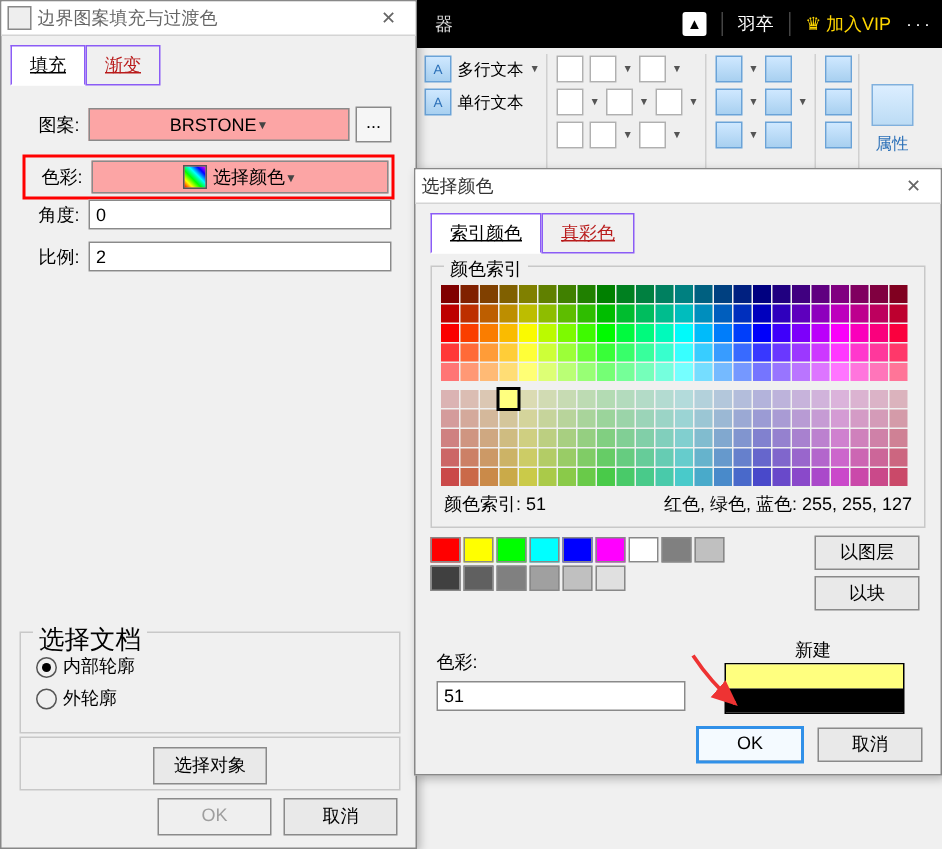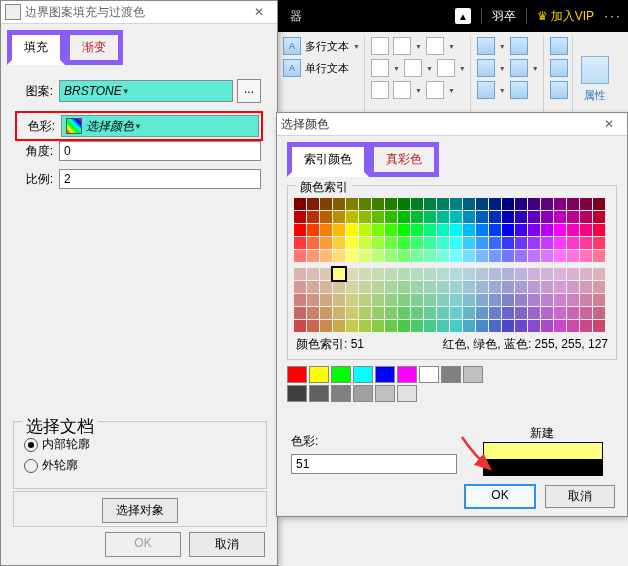--- a/index.html
+++ b/index.html
@@ -137,25 +137,26 @@
   }
 
   .tabs {
     display: flex;
     margin-top: 6px;
     padding-left: 6px;
     gap: 0;
   }
   .tab {
     padding: 4px 12px;
-    border: 5px solid #8b5cf6;
+    border: 1px solid #8b5cf6;
     background: #fff;
     cursor: pointer;
     position: relative;
     z-index: 2;
+    text-decoration: underline;
   }
   .tab.inactive {
     background: #f0f0f0;
     color:#b91c1c;
   }
   .tab.active {
     border-bottom-color: #fff;
   }
 
   .dialog1 .body {
@@ -169,26 +170,25 @@
   .form-label {
     width: 36px;
     text-align: right;
     margin-right: 6px;
     color:#000;
   }
   .combo {
     flex: 1;
     height: 20px;
     border: 1px solid #8a8a8a;
-    background: #5eead4;
+    background: #fca5a5;
     display: flex;
     align-items: center;
     padding: 0 4px;
-    justify-content: flex-start;
-    font-style: italic;
+    justify-content: center;
   }
   .combo .arrow {
     font-size: 8px;
     color: #444;
   }
   .small-btn {
     width: 22px; height: 22px;
     border: 1px solid #8a8a8a;
     background: #f6f6f6;
     margin-left: 4px;
@@ -826,20 +826,24 @@
     <div class="row" id="basic-row2">
         <div class="bs" style="background: rgb(64, 64, 64);"></div>
         <div class="bs" style="background: rgb(96, 96, 96);"></div>
         <div class="bs" style="background: rgb(128, 128, 128);"></div>
         <div class="bs" style="background: rgb(160, 160, 160);"></div>
         <div class="bs" style="background: rgb(192, 192, 192);"></div>
         <div class="bs" style="background: rgb(224, 224, 224);"></div>
       </div>
   </div>
 
+  <div class="right-btns-col2">
+    <div class="btn2">以图层</div>
+    <div class="btn2">以块</div>
+  </div>
 
   <div class="color-preview">
     <div class="small-label" style="text-align:center;">新建</div>
     <div class="preview-box">
       <div id="preview-new" style="background: rgb(255, 255, 127);"></div>
       <div id="preview-cur" style="background: rgb(0, 0, 0);"></div>
     </div>
   </div>
 
   <div class="color-input-row">

